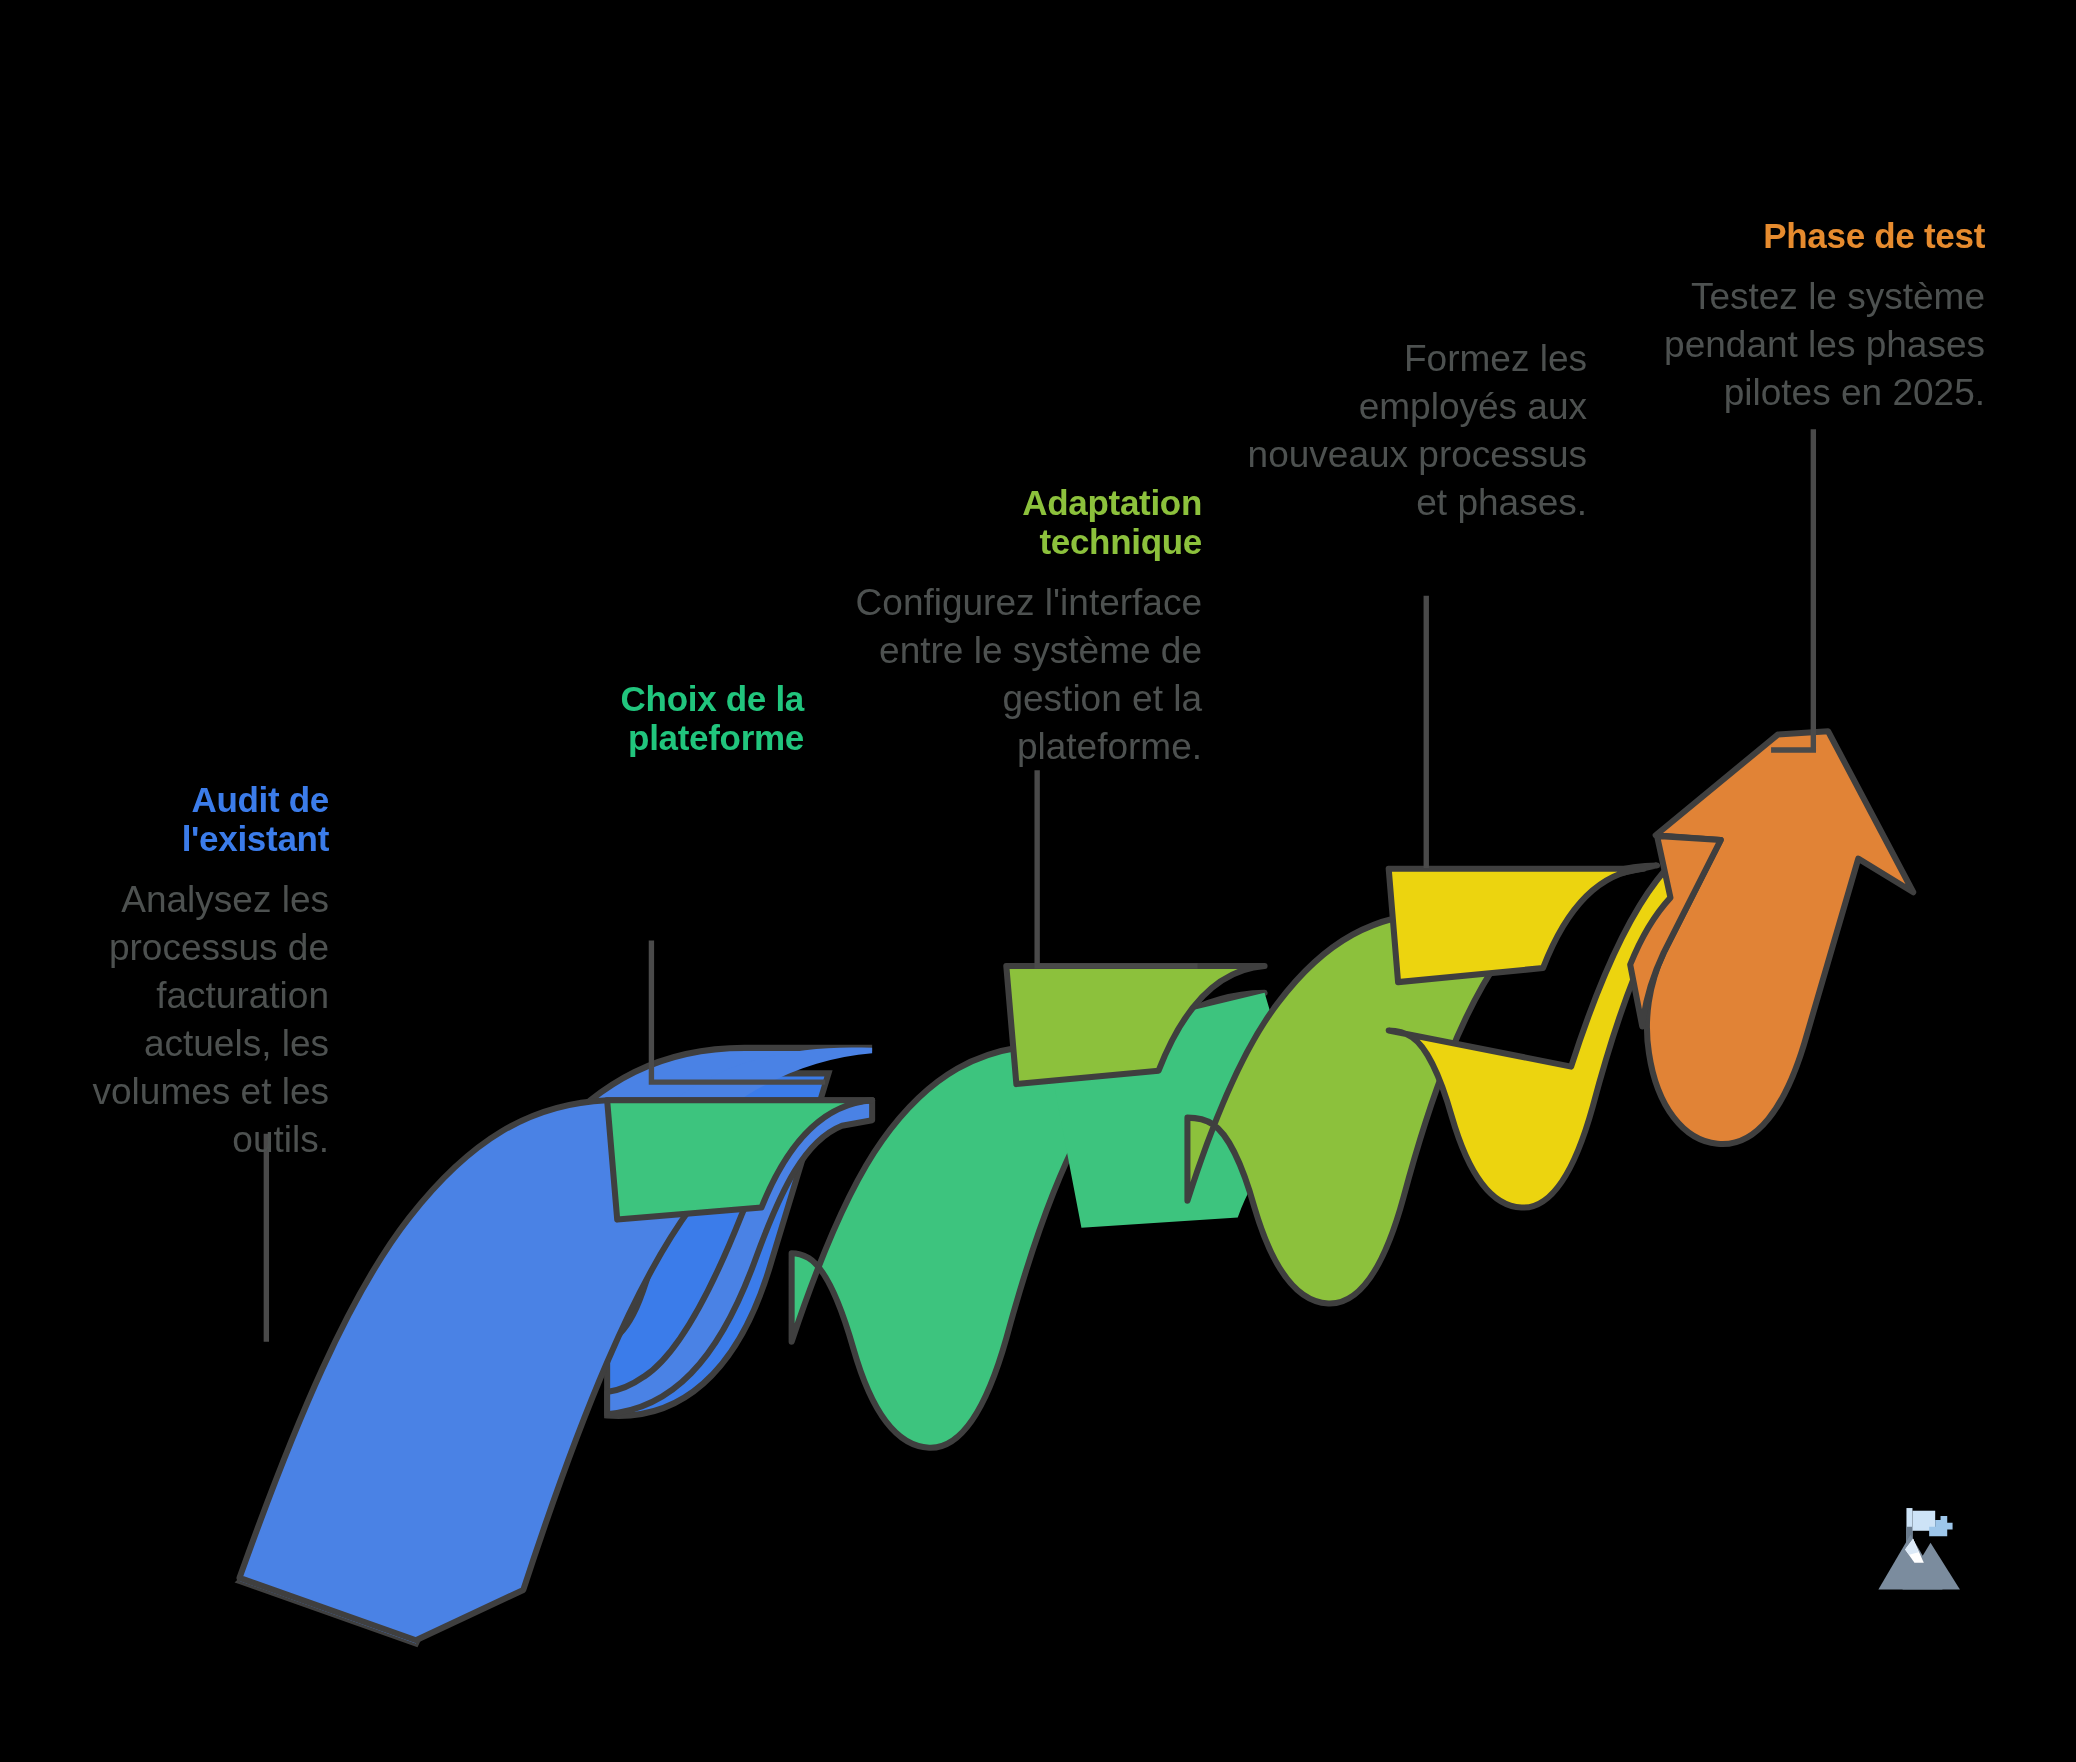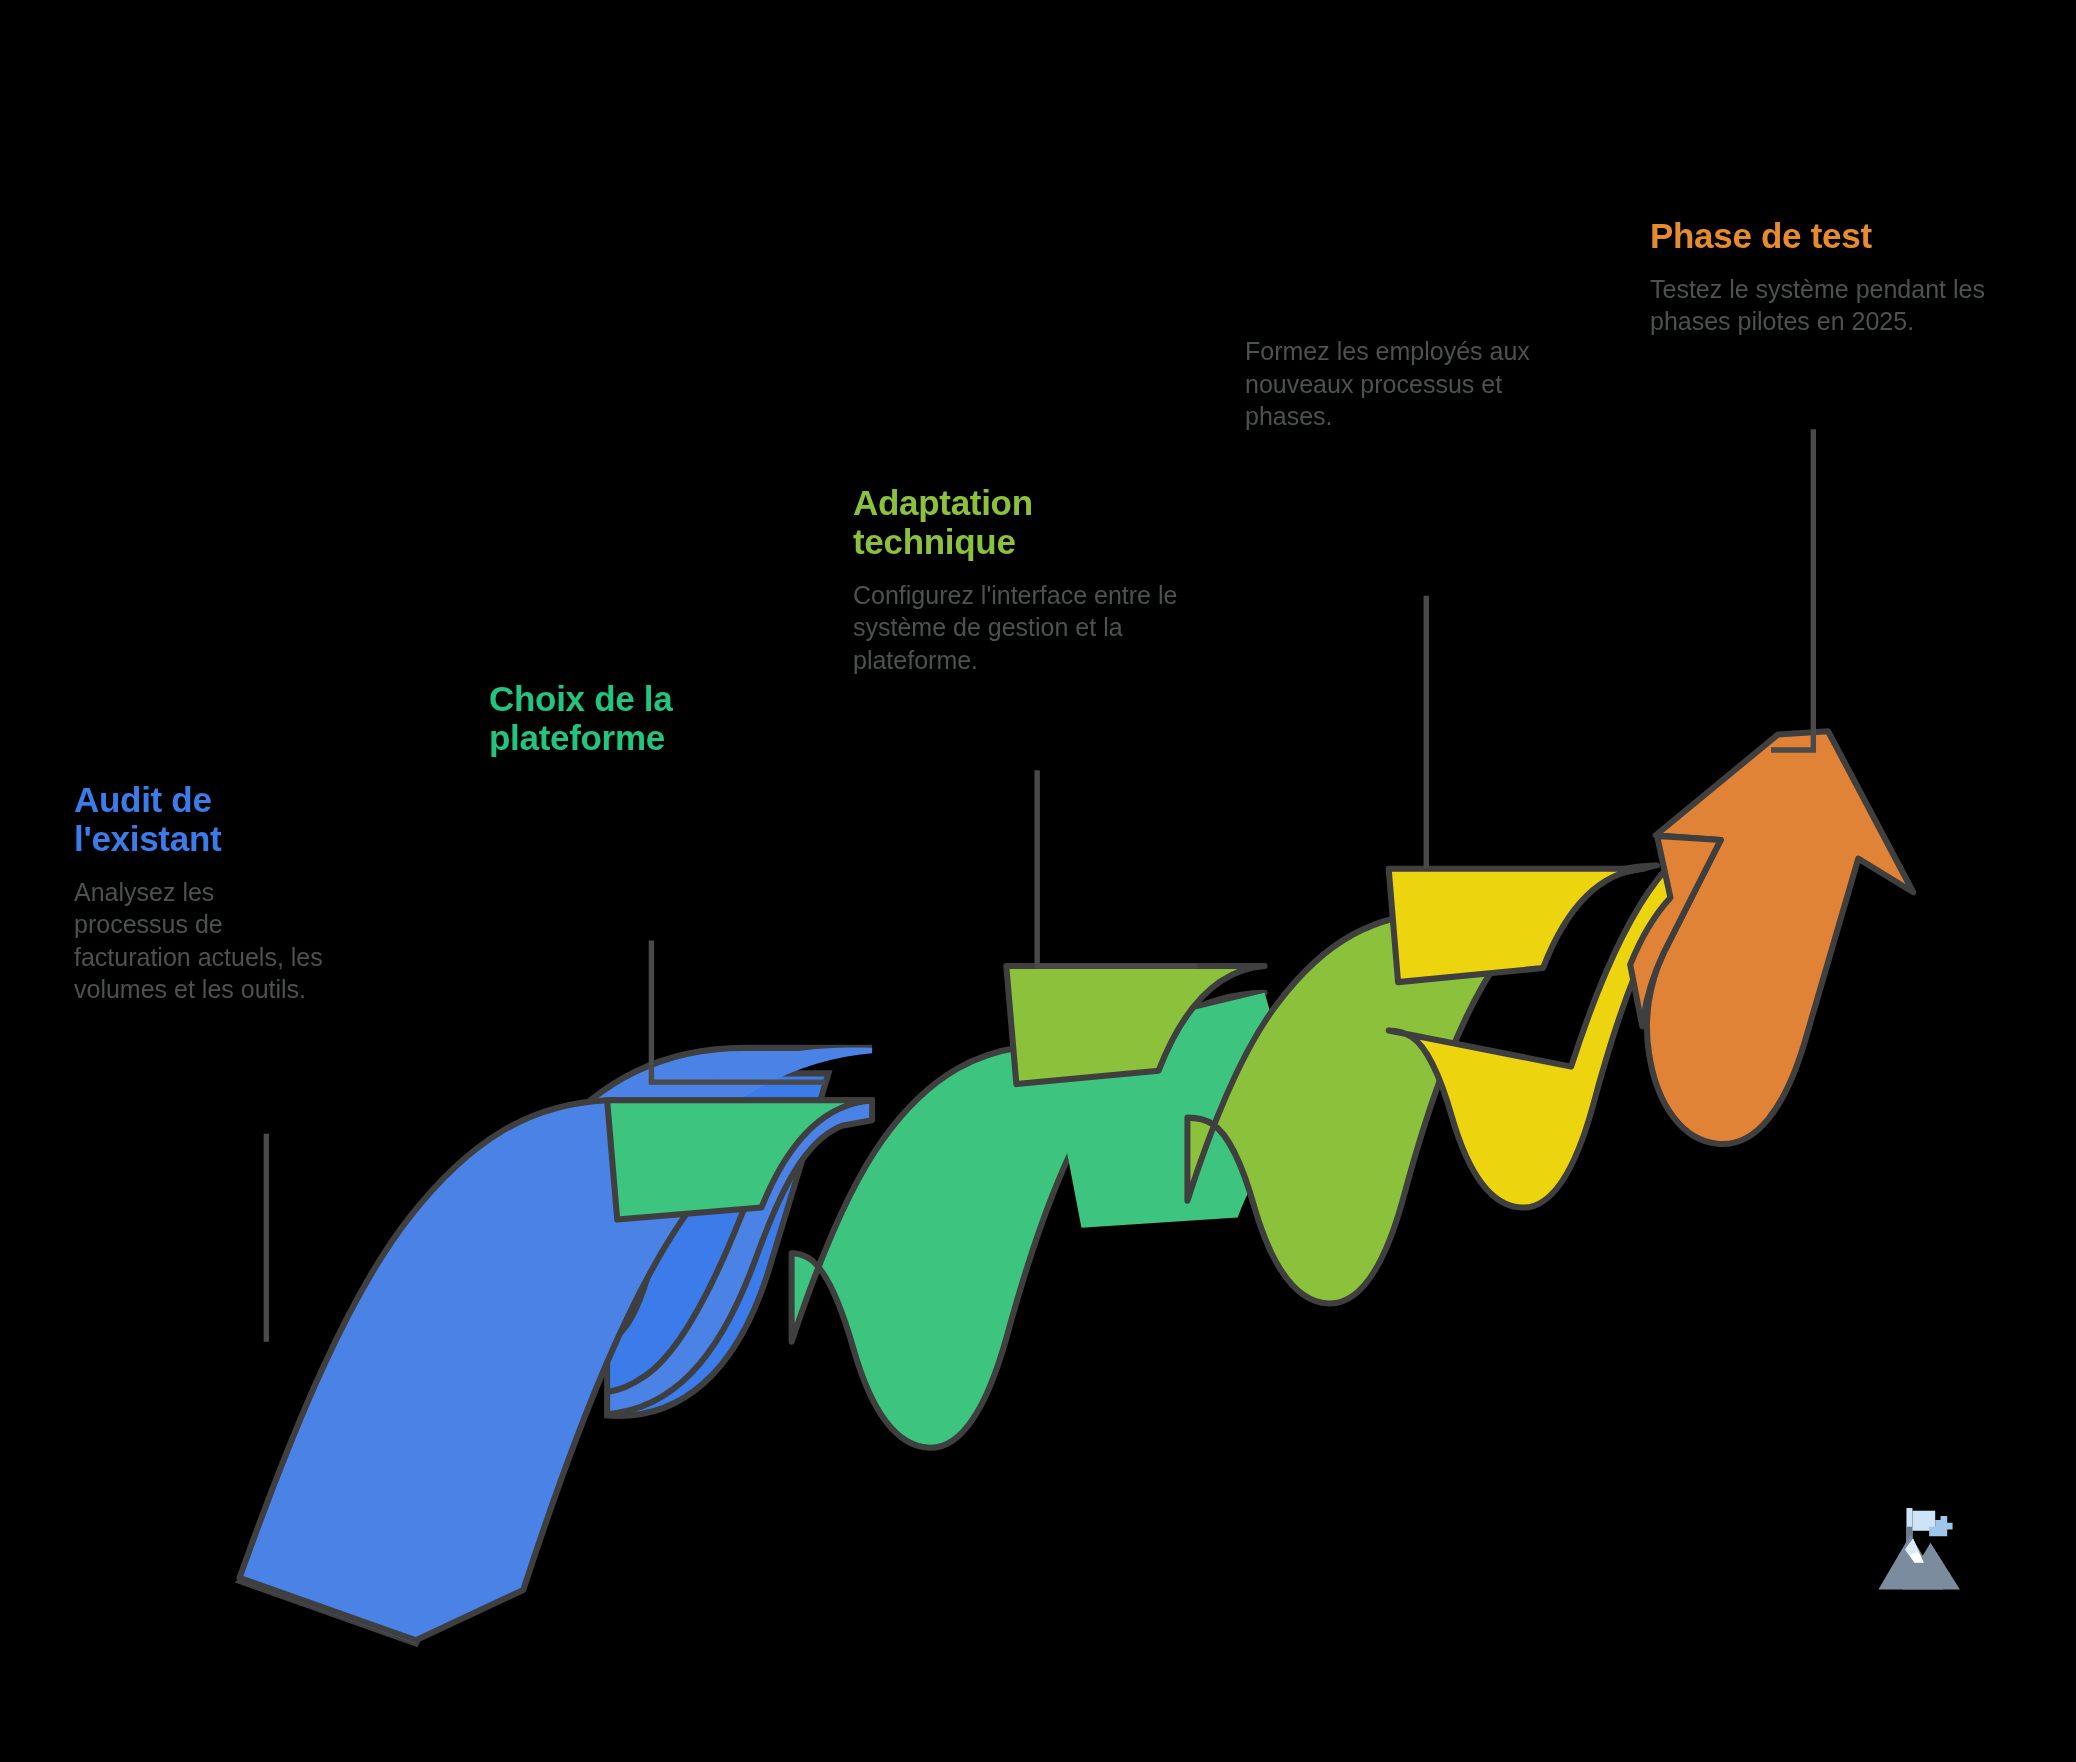--- a/index.html
+++ b/index.html
@@ -6,30 +6,30 @@
   * { margin:0; padding:0; box-sizing:border-box; }
   html, body {
     width:2077px; height:1763px;
     background:#000;
     font-family:"Liberation Sans", sans-serif;
     overflow:hidden;
   }
   #stage { position:relative; width:2077px; height:1763px; background:#000; }
   #ribbon { position:absolute; inset:0; width:2077px; height:1763px; }
 
-  .step-label { position:absolute; text-align:left; }
+  .step-label { position:absolute; text-align:right; }
   .step-title {
     font-weight:bold;
     font-size:35px;
     line-height:1.12;
     letter-spacing:-0.3px;
     margin-bottom:17.4px;
   }
   .step-desc {
-    font-size:25px;
+    font-size:37px;
     line-height:1.30;
     color:#4d5150;
     font-weight:400;
   }
 
   
   #label-0 { left:74px;  top:780px; width:255px; }
   #label-1 { left:489px;  top:679px; width:315px; }
   #label-2 { left:853px; top:483px;  width:349px; }
   #label-3 { left:1245px; top:335px;  width:342px; }

